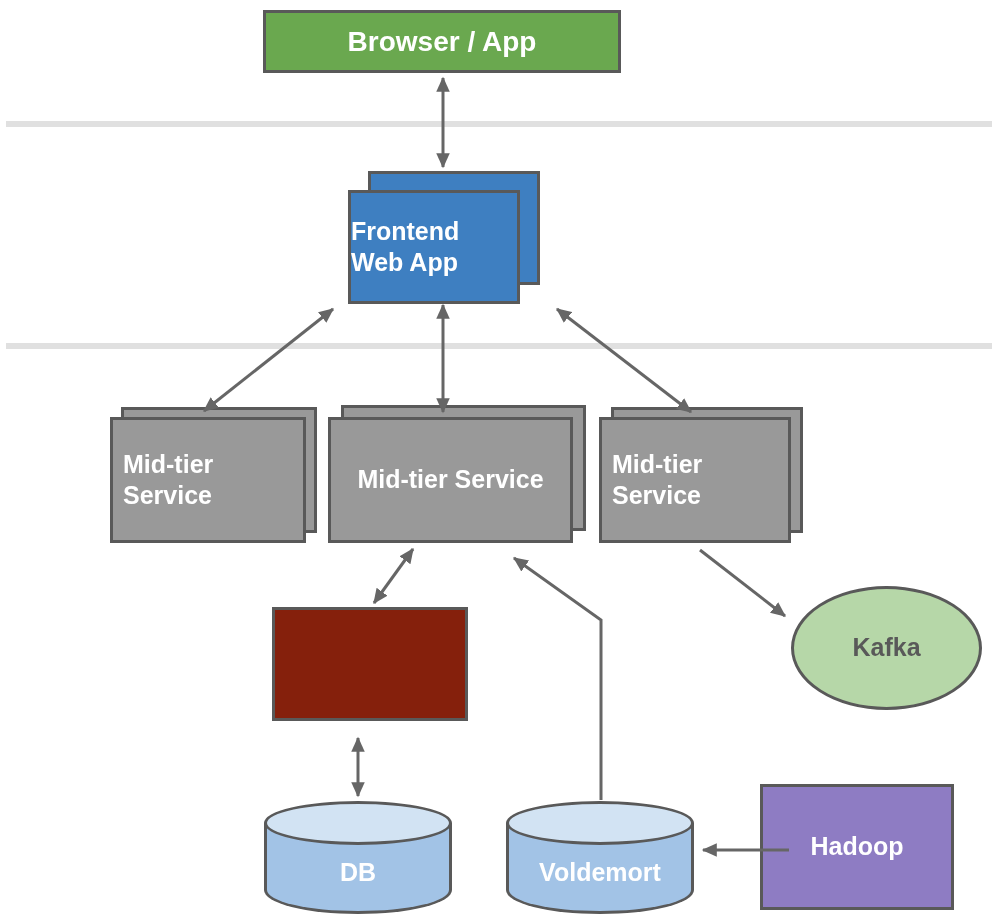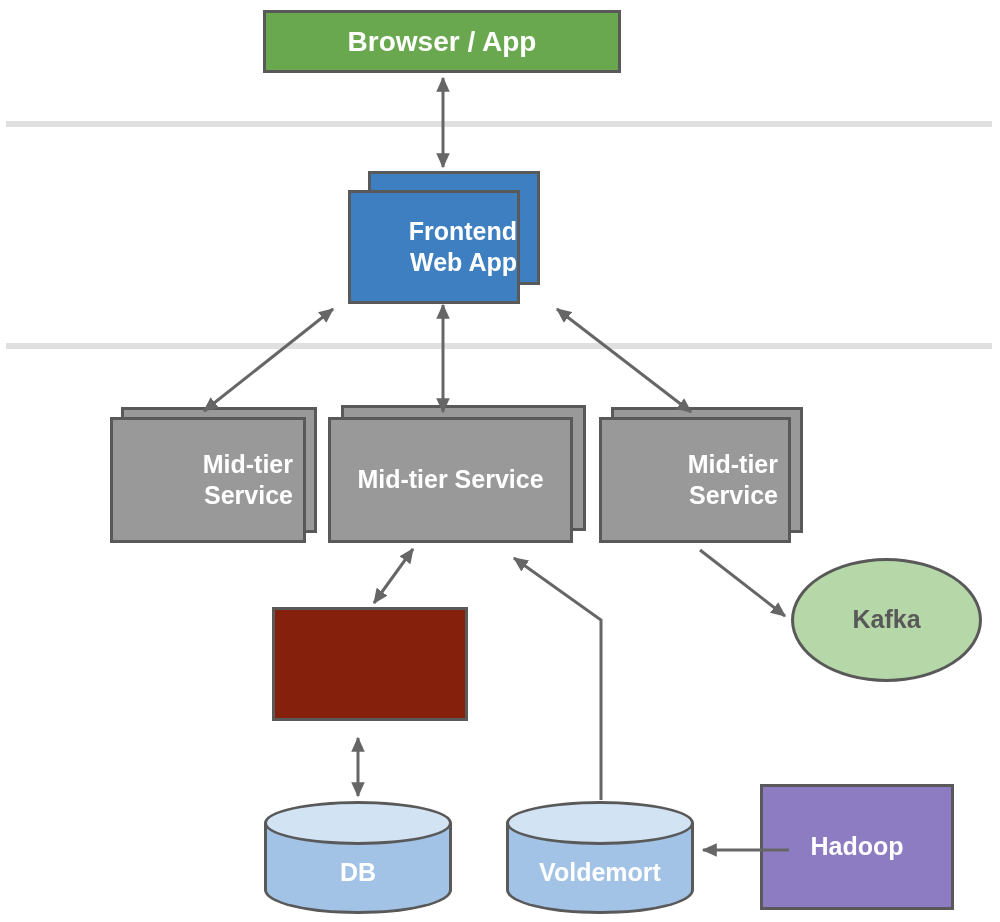--- a/index.html
+++ b/index.html
@@ -2,21 +2,21 @@
 <html><head>
 <meta charset="utf-8">
 <style>
   html,body{margin:0;padding:0;background:#ffffff;}
   #canvas{
     position:relative;width:1000px;height:922px;background:#ffffff;overflow:hidden;
     font-family:"Liberation Sans","DejaVu Sans",sans-serif;
   }
   .hr-band{position:absolute;left:6px;width:986px;height:6px;background:#e0e0e0;}
   .node{position:absolute;box-sizing:border-box;border:3px solid #595959;
-        display:flex;align-items:center;justify-content:center;text-align:right;}
+        display:flex;align-items:center;justify-content:center;text-align:left;}
   .node .lbl{font-weight:bold;color:#ffffff;line-height:1.25;}
   .stack-back{position:absolute;box-sizing:border-box;border:3px solid #595959;}
   .green{background:#6aa84f;}
   .blue{background:#3e7fc1;}
   .gray{background:#999999;}
   .darkred{background:#85200c;}
   .purple{background:#8e7cc3;}
   .kafka-ellipse{background:#b6d7a8;border-radius:50%;}
   .kafka-ellipse .lbl{color:#595959;}
   .fs28{font-size:28px;}
@@ -62,21 +62,21 @@
     <div class="lbl fs25">Mid-tier Service</div>
   </div>
 
   <div class="stack-back gray" style="left:611px;top:407px;width:192px;height:126px;"></div>
   <div class="node gray" style="left:599px;top:417px;width:192px;height:126px;padding:0 10px;">
     <div class="lbl fs25">Mid-tier Service</div>
   </div>
 
   <div class="stack-back darkred" style="left:272px;top:607px;width:196px;height:114px;"></div>
 
-  <div class="node kafka-ellipse" style="left:791px;top:558px;width:191px;height:124px;">
+  <div class="node kafka-ellipse" style="left:791px;top:586px;width:191px;height:124px;">
     <div class="lbl fs25">Kafka</div>
   </div>
 
   <div class="cylinder" style="left:506px;top:801px;width:188px;height:113px;">
     <div class="cyl-body"></div>
     <div class="cyl-top"></div>
     <div class="cyl-lbl">Voldemort</div>
   </div>
 
   <div class="cylinder" style="left:264px;top:801px;width:188px;height:113px;">

